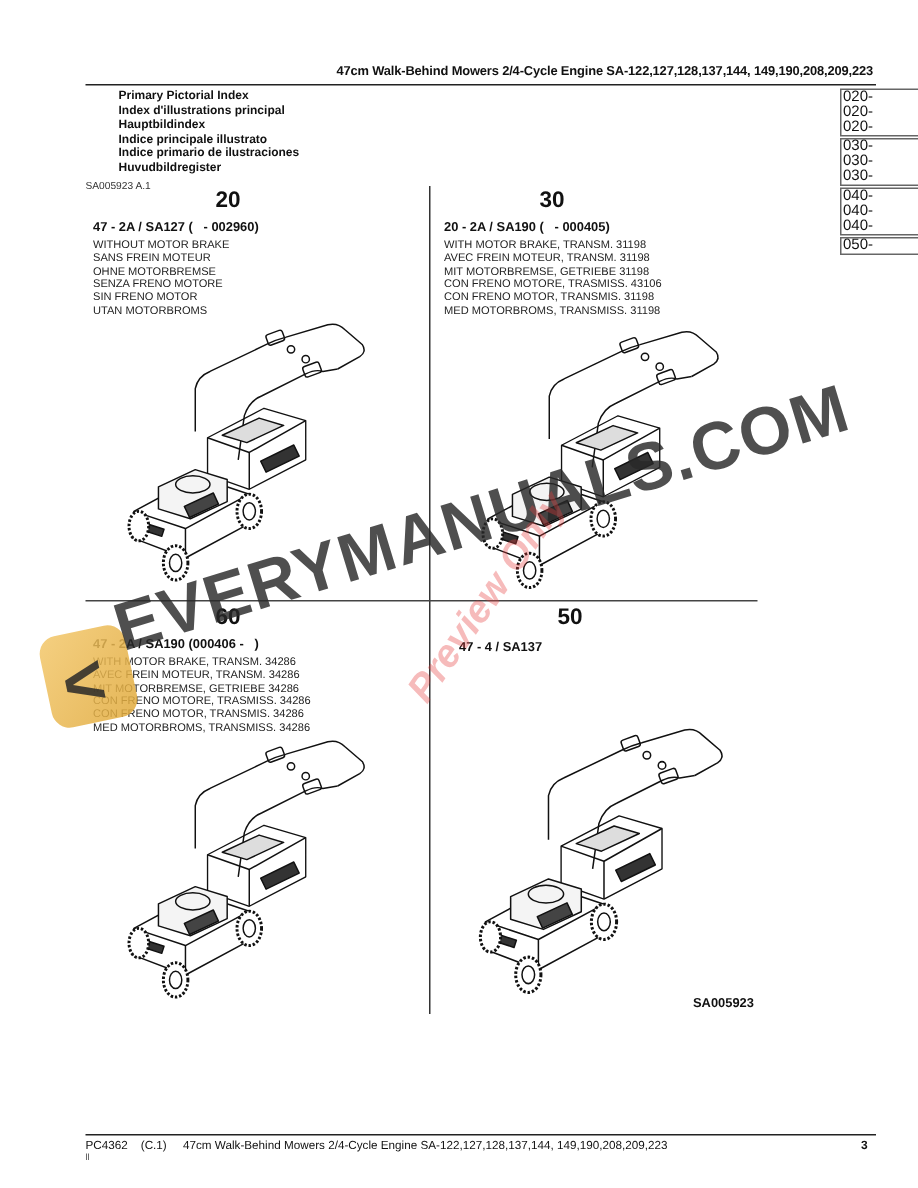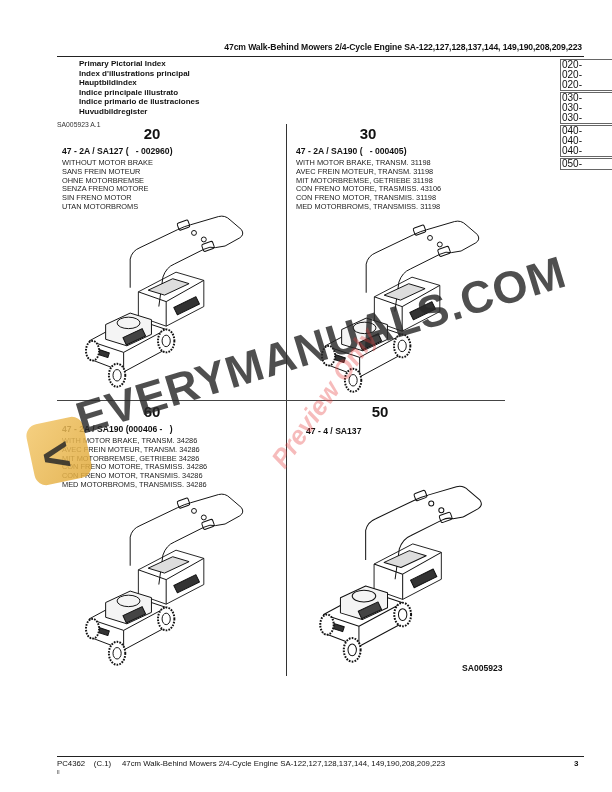--- a/index.html
+++ b/index.html
@@ -150,21 +150,21 @@
   <div>OHNE  MOTORBREMSE</div>
   <div>SENZA FRENO MOTORE</div>
   <div>SIN FRENO MOTOR</div>
   <div>UTAN MOTORBROMS</div>
 </div>
 <svg class="mower" style="left:62px;top:210px;" width="210" height="180" viewBox="0 0 210 220">
     <use href="#mower"></use>
   </svg>
 
 <div class="abs num" style="left:338px;top:125px;">30</div>
-<div class="abs model" style="left:296px;top:146px;">47 - 2A / SA190 (   - 000405)</div>
+<div class="abs model" style="left:296px;top:146px;">20 - 2A / SA190 (   - 000405)</div>
 <div class="abs desc" style="left:296px;top:159px;">
   <div>WITH MOTOR BRAKE, TRANSM. 31198</div>
   <div>AVEC FREIN MOTEUR, TRANSM. 31198</div>
   <div>MIT MOTORBREMSE, GETRIEBE 31198</div>
   <div>CON FRENO MOTORE, TRASMISS. 43106</div>
   <div>CON FRENO MOTOR, TRANSMIS. 31198</div>
   <div>MED MOTORBROMS, TRANSMISS. 31198</div>
 </div>
 <svg class="mower" style="left:298px;top:215px;" width="210" height="180" viewBox="0 0 210 220">
     <use href="#mower"></use>

